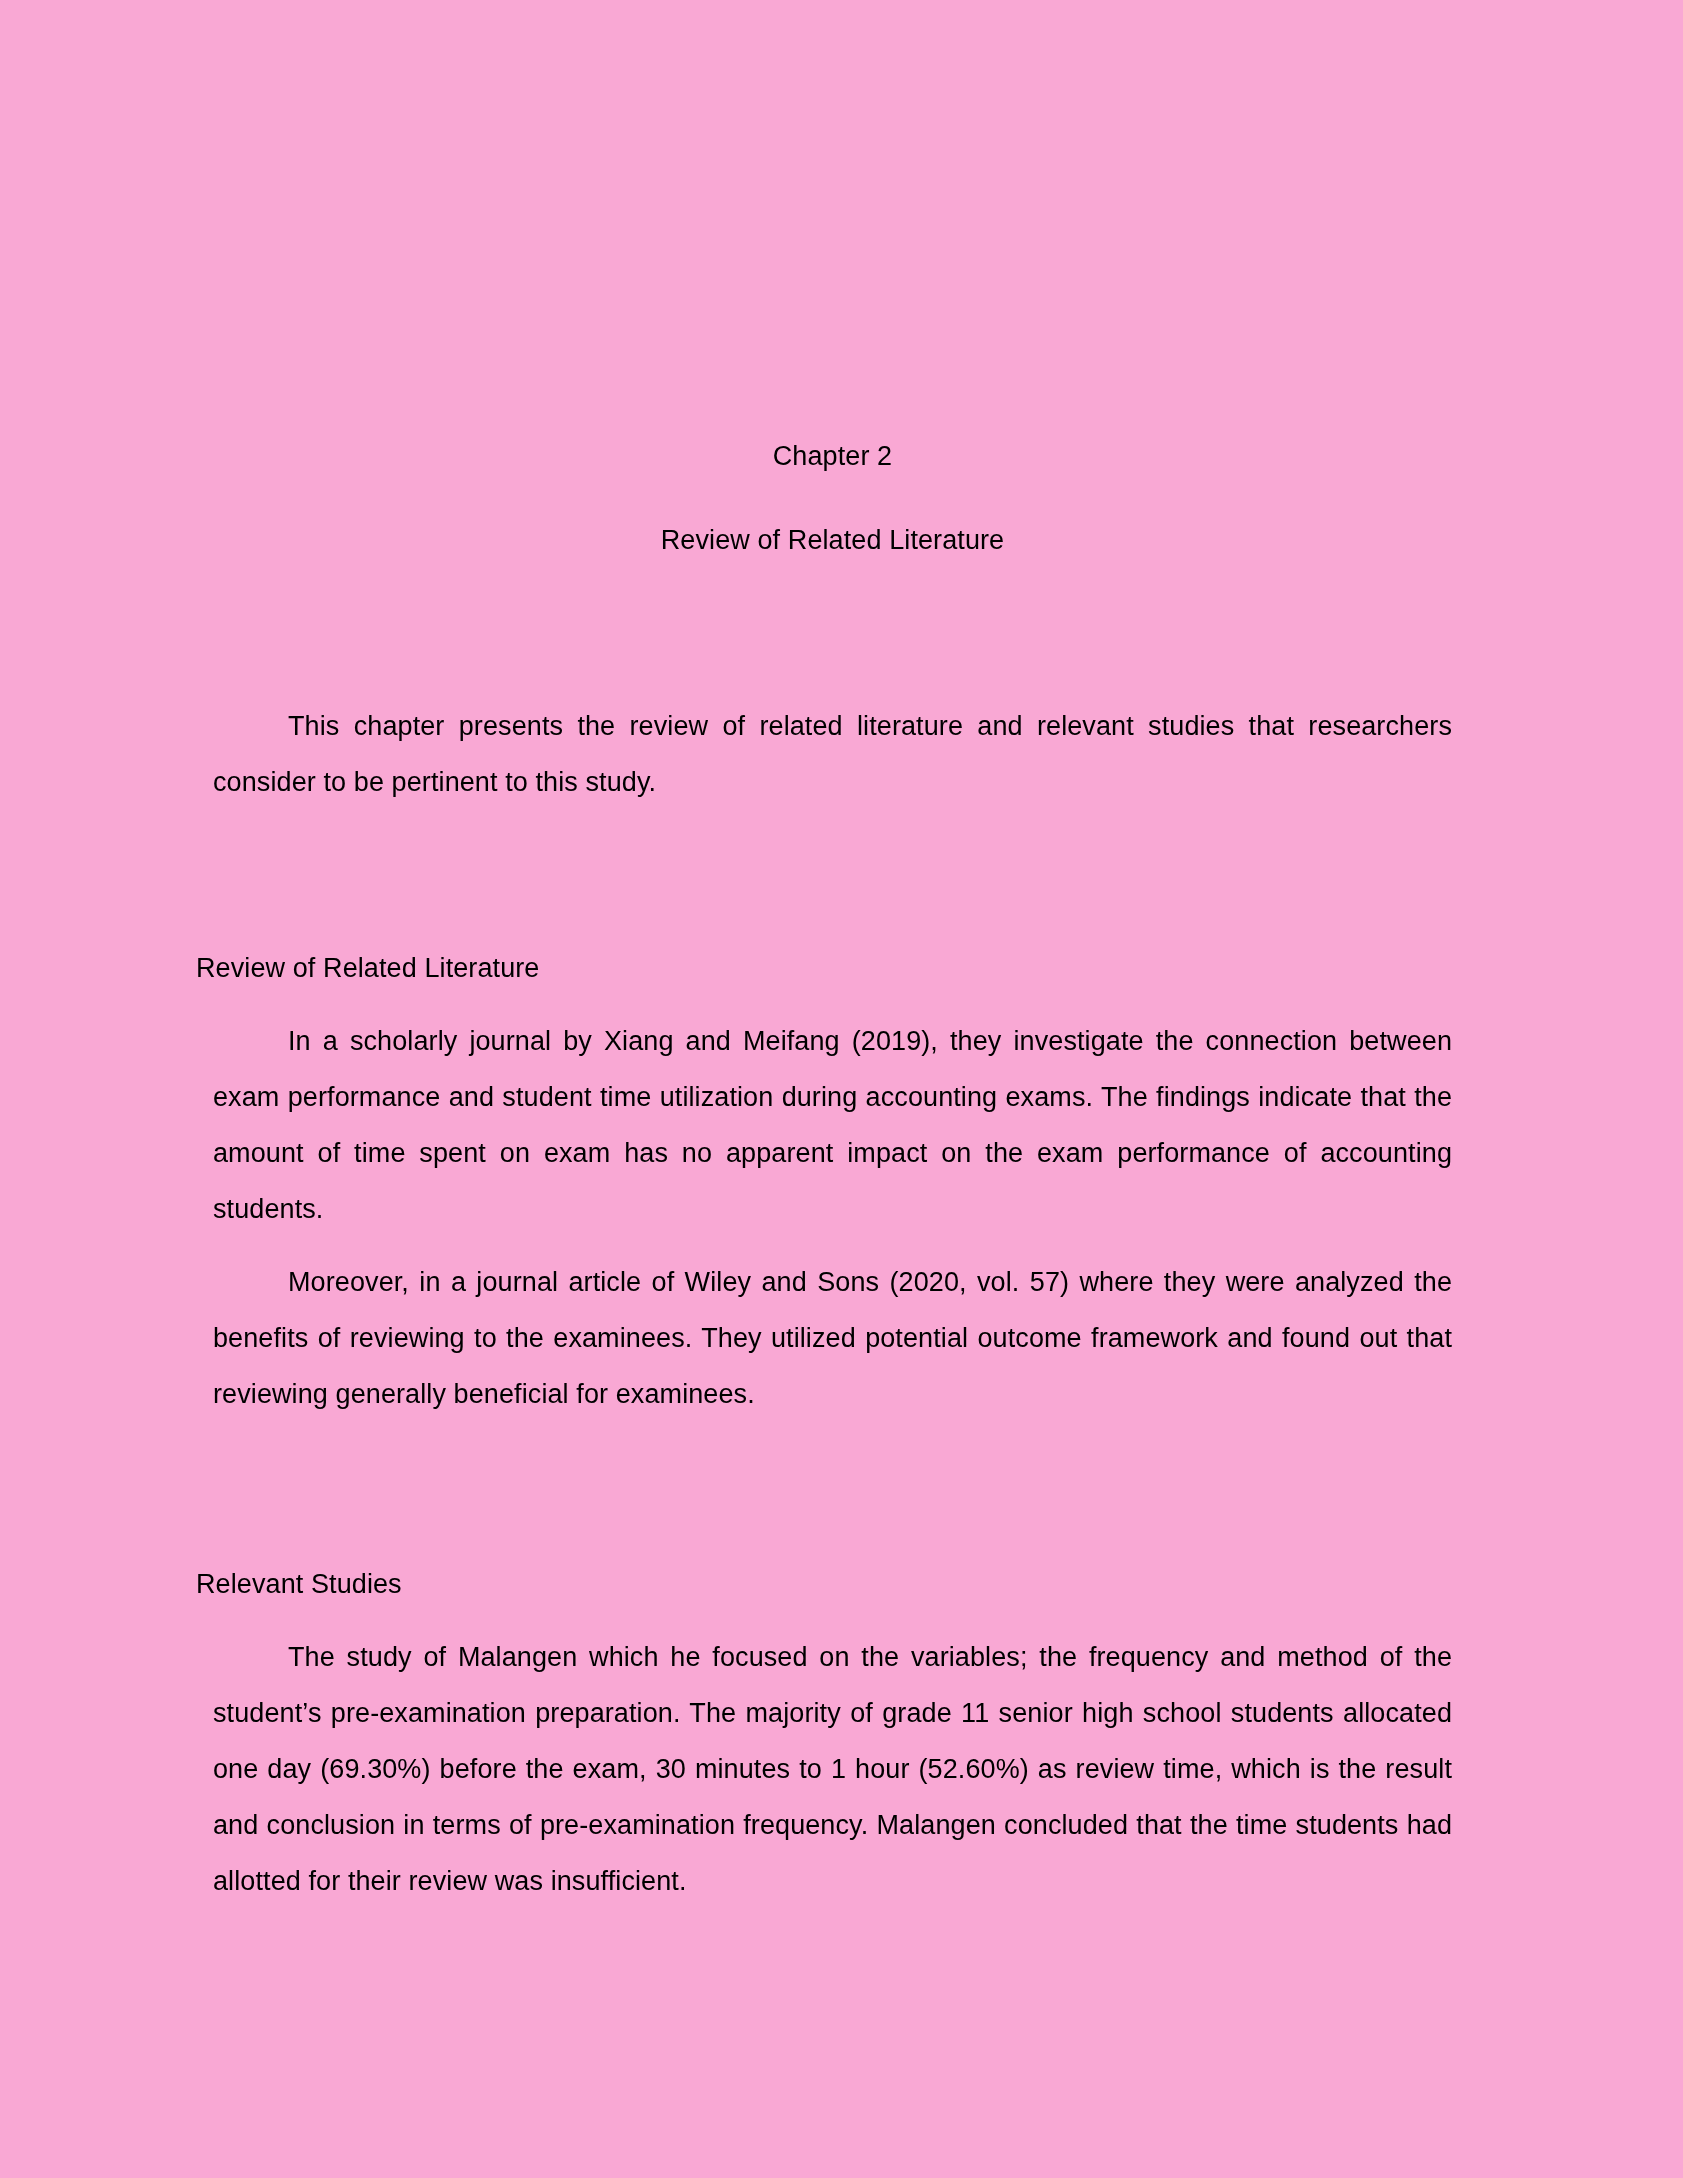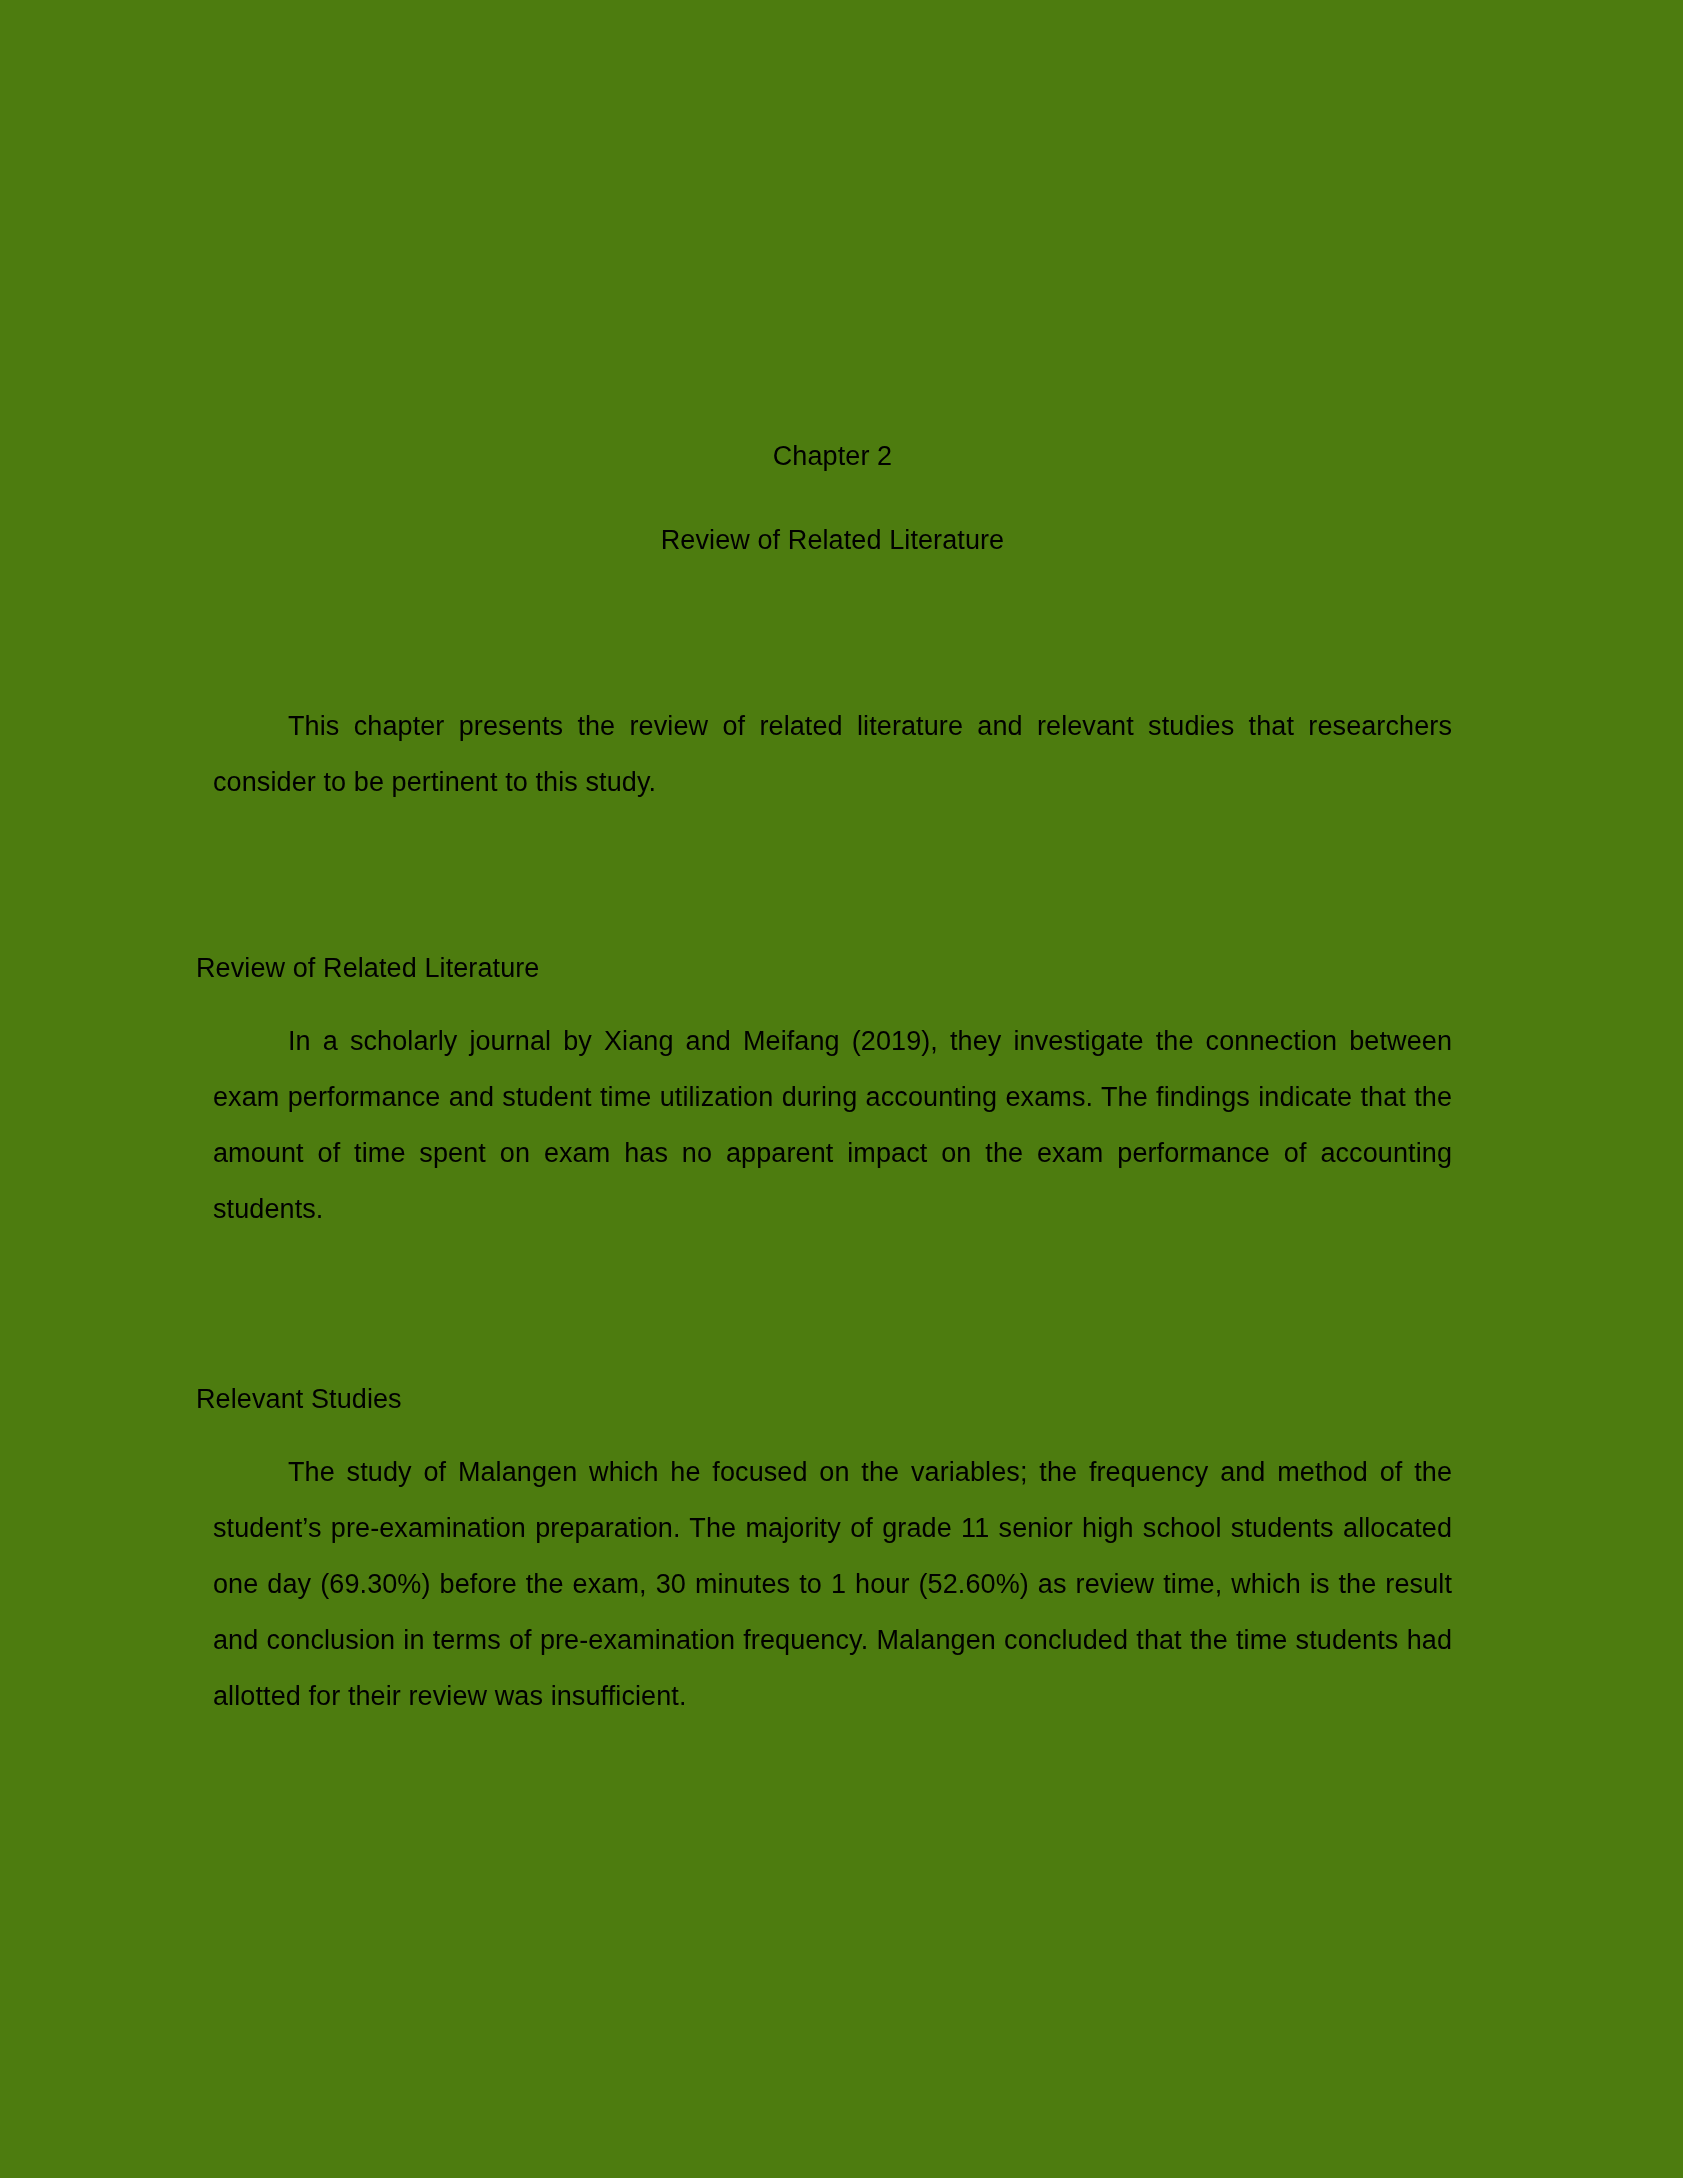--- a/index.html
+++ b/index.html
@@ -9,21 +9,21 @@
   }
   body {
     font-family: "Liberation Sans", sans-serif;
     color: #000000;
     -webkit-font-smoothing: antialiased;
   }
   .page {
     position: relative;
     width: 1683px;
     height: 2178px;
-    background: #4d7c0f;
+    background: #f9a8d4;
     overflow: hidden;
     box-sizing: border-box;
   }
   .content {
     position: absolute;
     left: 196px;
     top: 0;
     width: 1273px;
   }
   .title-block {
@@ -82,20 +82,21 @@
     <div class="gap-intro"></div>
 
     <p class="body-para">This chapter presents the review of related literature and relevant studies that researchers consider to be pertinent to this study.</p>
 
     <div class="gap-section1"></div>
 
     <h3 class="section-heading">Review of Related Literature</h3>
 
     <p class="body-para">In a scholarly journal by Xiang and Meifang (2019), they investigate the connection between exam performance and student time utilization during accounting exams. The findings indicate that the amount of time spent on exam has no apparent impact on the exam performance of accounting students.</p>
 
+    <p class="body-para">Moreover, in a journal article of Wiley and Sons (2020, vol. 57) where they were analyzed the benefits of reviewing to the examinees. They utilized potential outcome framework and found out that reviewing generally beneficial for examinees.</p>
 
     <div class="gap-section2"></div>
 
     <h3 class="section-heading">Relevant Studies</h3>
 
     <p class="body-para">The study of Malangen which he focused on the variables; the frequency and method of the student’s pre-examination preparation. The majority of grade 11 senior high school students allocated one day (69.30%) before the exam, 30 minutes to 1 hour (52.60%) as review time, which is the result and conclusion in terms of pre-examination frequency. Malangen concluded that the time students had allotted for their review was insufficient.</p>
 
   </div>
 </div>
 

